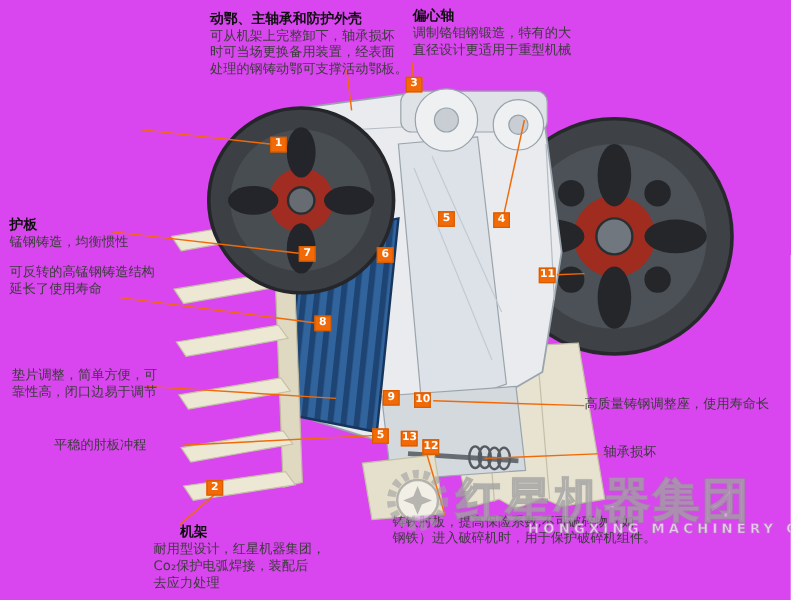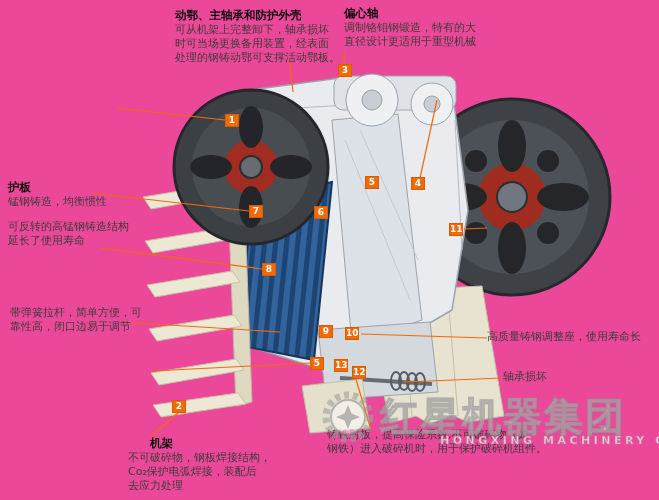--- a/index.html
+++ b/index.html
@@ -1,18 +1,18 @@
 <!DOCTYPE html>
 <html><head>
 <meta charset="utf-8">
 <style>
   * { margin:0; padding:0; box-sizing:border-box; }
   body { background:#fff; }
   .stage {
-    position:relative; width:659px; height:500px; background:#ec4899;
+    position:relative; width:659px; height:500px; background:#d946ef;
     overflow:hidden; font-family:"DejaVu Sans", sans-serif;
   }
   .stage svg.machine { position:absolute; left:0; top:0; }
   .callout { position:absolute; font-size:11px; line-height:14px; color:#3c3c3c; }
   .callout .ct { font-weight:bold; color:#0d0d0d; font-size:11.5px; margin-bottom:1px; }
   .callout .cb { white-space:pre-line; }
   .marker {
     position:absolute; width:14px; height:13px; background:#f26a07;
     border:1px solid #d85c00; color:#fff; font-size:9px; font-weight:bold;
     text-align:center; line-height:11px;
@@ -156,26 +156,29 @@
   </div>
   <div class="callout" style="left:8px;top:180px;width:160px">
     <div class="ct">护板</div>
     <div class="cb">锰钢铸造，均衡惯性</div>
   </div>
   <div class="callout" style="left:8px;top:220px;width:170px">
     <div class="cb">可反转的高锰钢铸造结构
 延长了使用寿命</div>
   </div>
   <div class="callout" style="left:10px;top:306px;width:150px">
-    <div class="cb">带弹簧拉杆，简单方便，可
+    <div class="cb">垫片调整，简单方便，可
 靠性高，闭口边易于调节</div>
+  </div>
+  <div class="callout" style="left:45px;top:364px;width:140px">
+    <div class="cb">平稳的肘板冲程</div>
   </div>
   <div class="callout" style="left:128px;top:436px;width:180px">
     <div class="ct" style="padding-left:22px">机架</div>
-    <div class="cb">不可破碎物，钢板焊接结构，
+    <div class="cb">耐用型设计，红星机器集团，
 Co₂保护电弧焊接，装配后
 去应力处理</div>
   </div>
   <div class="callout" style="left:487px;top:330px;width:170px">
     <div class="cb">高质量铸钢调整座，使用寿命长</div>
   </div>
   <div class="callout" style="left:503px;top:370px;width:120px">
     <div class="cb">轴承损坏</div>
   </div>
   <div class="callout" style="left:327px;top:428px;width:240px">

